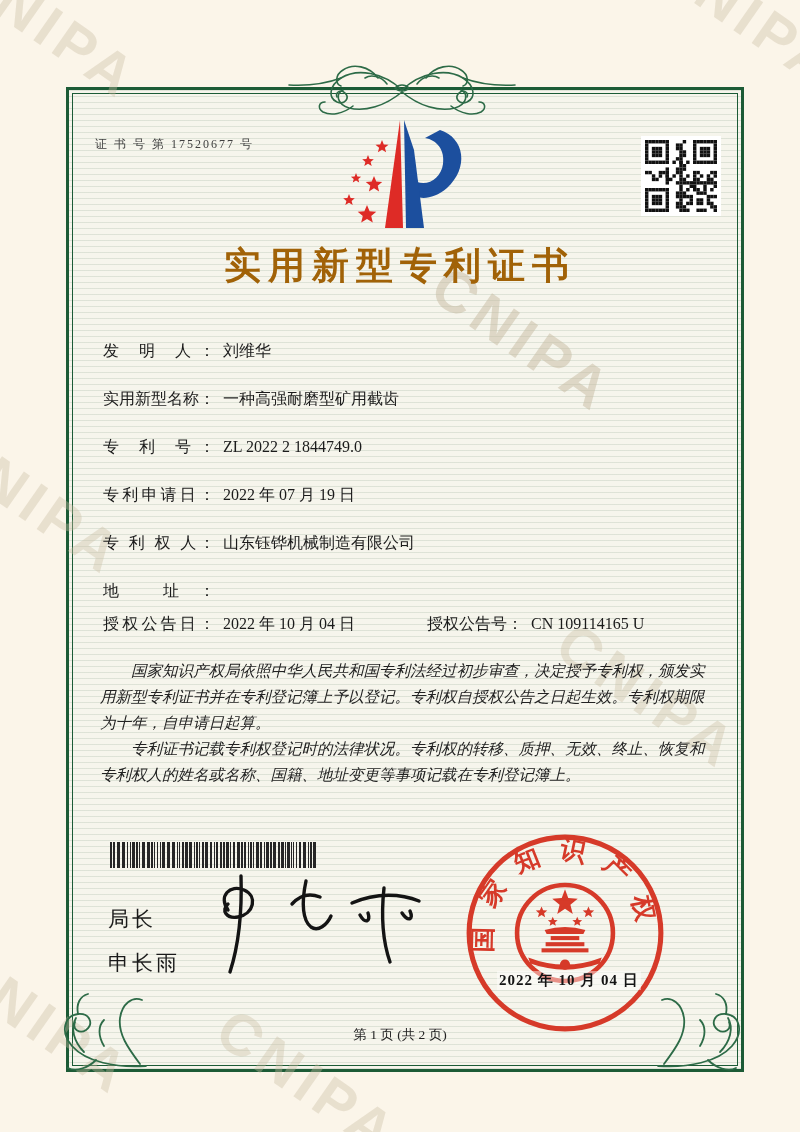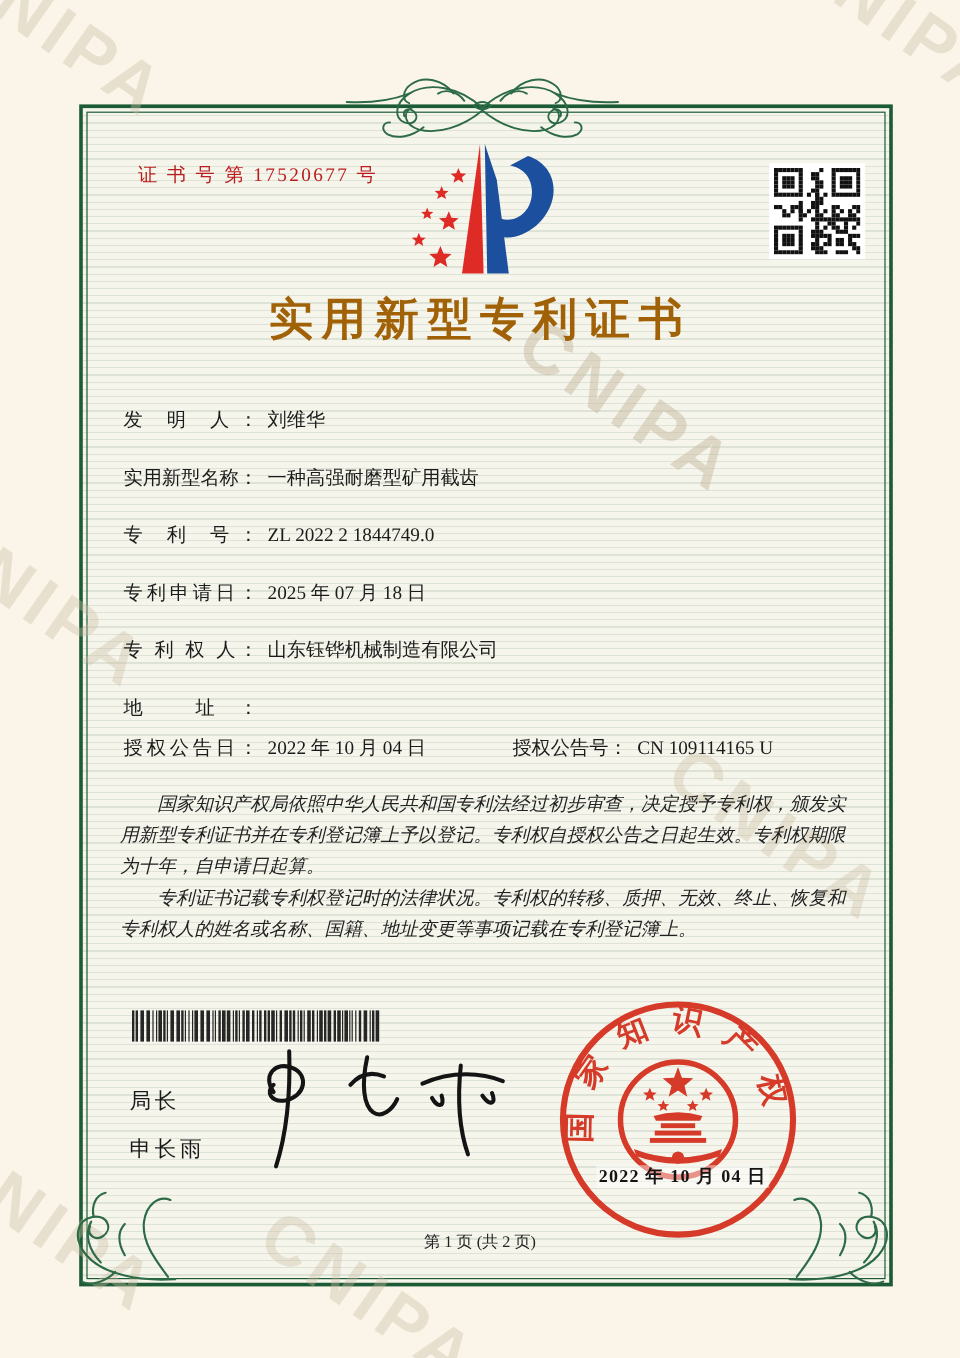--- a/index.html
+++ b/index.html
@@ -16,21 +16,21 @@
   .frame{position:absolute;left:66px;top:87px;width:672px;height:979px;z-index:0;
          border:3px solid #1c5b36;
          background:#f6f5ec;
          background-image:repeating-linear-gradient(180deg, rgba(150,172,150,0.25) 0px, rgba(150,172,150,0.25) 1px, rgba(0,0,0,0) 1px, rgba(0,0,0,0) 6px);}
   .frame-inner{position:absolute;left:3px;top:3px;right:3px;bottom:3px;border:1px solid #1c5b36;}
 
   .content{position:absolute;left:0;top:0;width:800px;height:1132px;z-index:2;}
 
   .ornament{position:absolute;z-index:3;}
 
-  .cert-no{position:absolute;left:115px;top:136px;font-size:16px;letter-spacing:2px;color:#b91c1c;}
+  .cert-no{position:absolute;left:95px;top:136px;font-size:12px;letter-spacing:2px;color:#404040;}
 
   .logo{position:absolute;left:327px;top:110px;width:150px;height:128px;}
   .qr{position:absolute;left:641px;top:136px;width:80px;height:80px;background:#fff;padding:4px;box-sizing:border-box;}
 
   .title{position:absolute;left:0;top:241px;width:800px;text-align:center;font-size:37px;font-weight:bold;
          letter-spacing:7px;color:#a16207;}
 
   .fields{position:absolute;left:103px;top:338px;width:606px;font-size:16px;color:#1b1b1b;}
   .frow{margin-bottom:23px;line-height:25px;display:flex;}
   .fl{display:inline-block;width:112px;text-align:justify;text-align-last:justify;flex:0 0 112px;}
@@ -44,21 +44,21 @@
          color:#222;font-style:italic;}
   .paras p{margin:0;text-indent:2em;}
 
   .barcode{position:absolute;left:110px;top:842px;width:212px;height:26px;}
   .barcode i{position:absolute;top:0;bottom:0;background:#262626;}
 
   .seal{position:absolute;left:463px;top:831px;width:204px;height:204px;opacity:0.95;}
   .seal-date{position:absolute;left:497px;top:971px;font-size:15px;font-weight:bold;color:#141414;
              letter-spacing:1px;background:rgba(255,255,255,0.45);padding:0 2px;}
 
-  .sig-labels{position:absolute;left:108px;top:905px;font-size:18px;letter-spacing:3px;color:#1a1a1a;
+  .sig-labels{position:absolute;left:108px;top:905px;font-size:21px;letter-spacing:3px;color:#1a1a1a;
               font-family:"Liberation Sans","DejaVu Sans",sans-serif;}
   .sig-labels div{margin-bottom:16px;}
   .signature{position:absolute;left:200px;top:868px;width:250px;height:120px;}
 
   .page-info{position:absolute;left:0;top:1026px;width:800px;text-align:center;font-size:13.5px;color:#222;}
 
   .note-box{position:absolute;left:0;top:1068px;width:800px;text-align:center;}
   .note-box span{display:inline-block;background:#fff;padding:6px 26px;font-size:14.5px;font-style:italic;color:#222;}
 </style>
 </head>
@@ -367,21 +367,21 @@
       <div class="frow">
         <span class="fl">实用新型名称：</span>
         <span class="fv">一种高强耐磨型矿用截齿</span>
       </div>
       <div class="frow">
         <span class="fl">专 利 号：</span>
         <span class="fv">ZL 2022 2 1844749.0</span>
       </div>
       <div class="frow">
         <span class="fl">专利申请日：</span>
-        <span class="fv">2025 年 07 月 18 日</span>
+        <span class="fv">2022 年 07 月 19 日</span>
       </div>
       <div class="frow">
         <span class="fl">专 利 权 人：</span>
         <span class="fv">山东钰铧机械制造有限公司</span>
       </div>
       <div class="frow addr">
         <span class="fl">地 址：</span>
       </div>
       <div class="frow grant">
         <span class="fl">授权公告日：</span>

